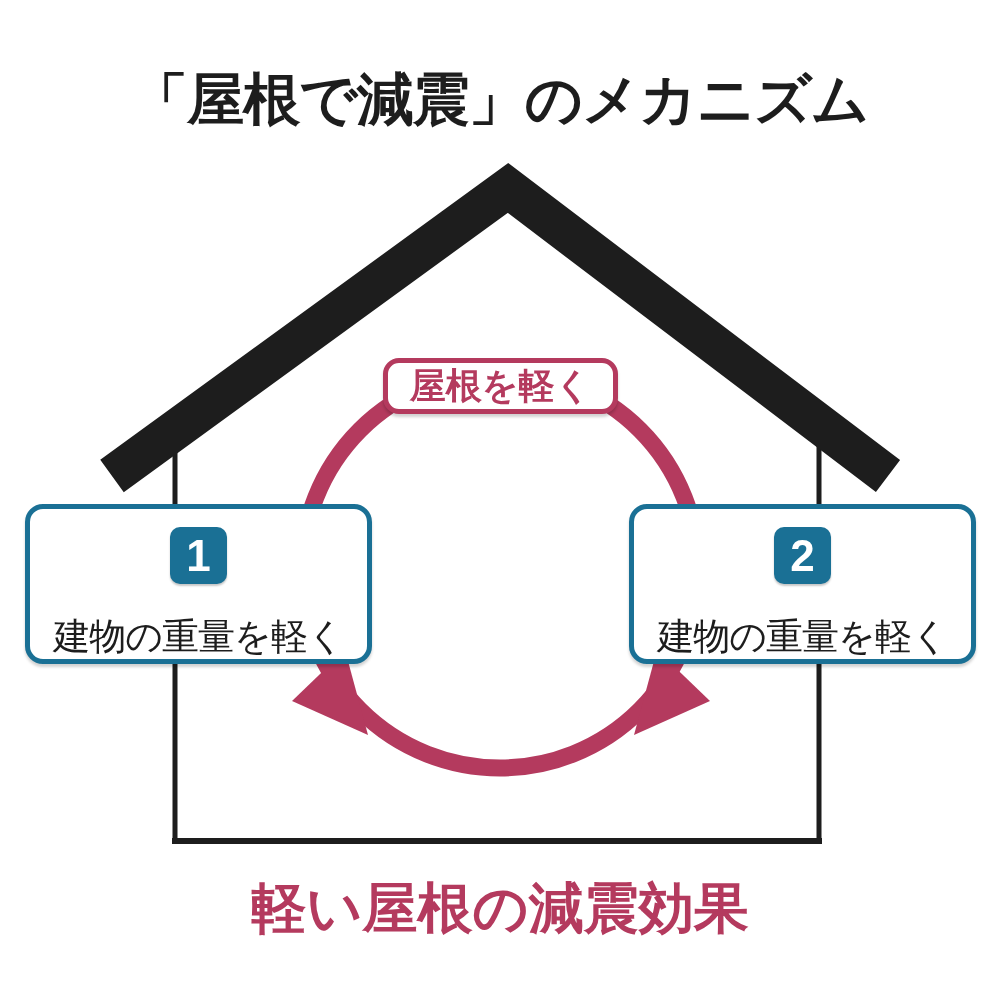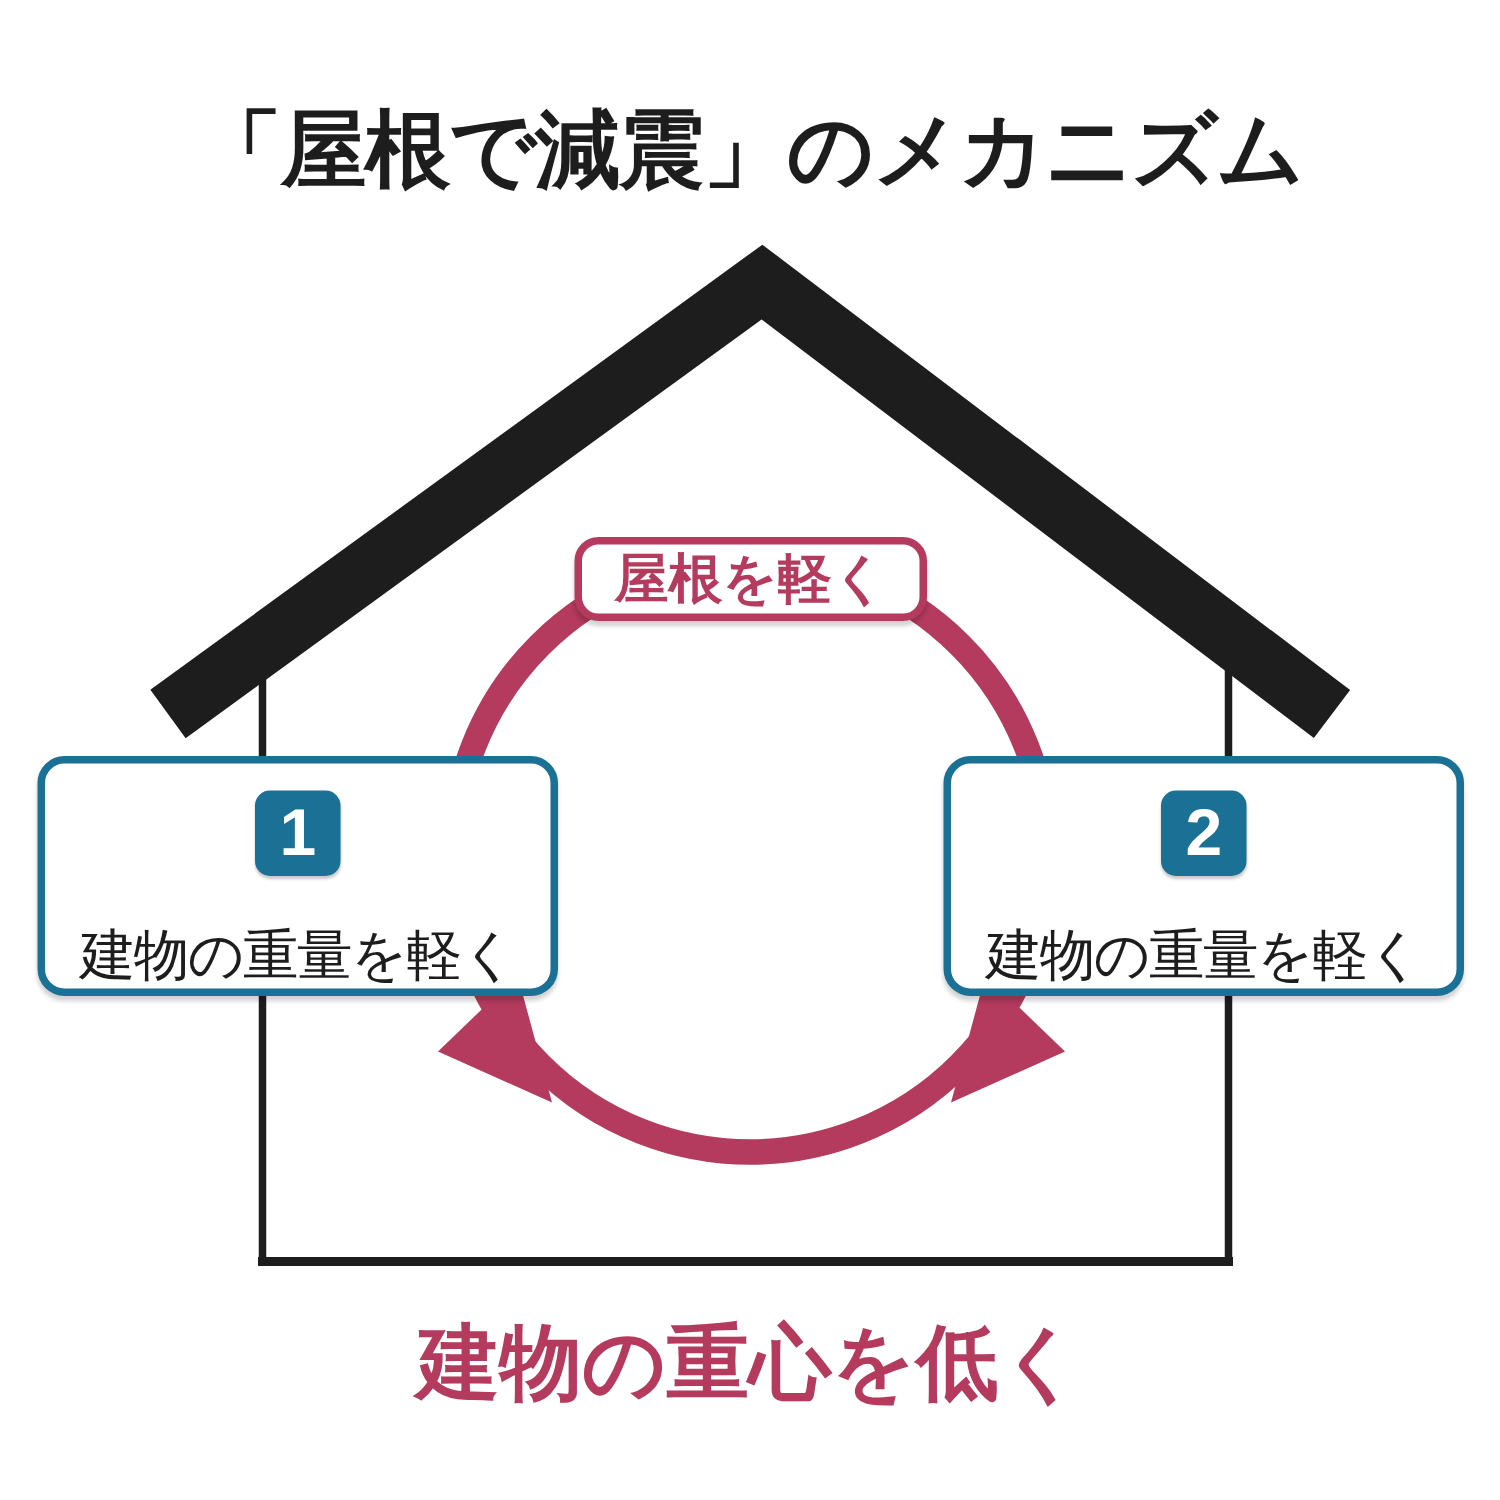--- a/index.html
+++ b/index.html
@@ -97,15 +97,15 @@
     <div class="badge">1</div>
     <div class="box-label">建物の重量を軽く</div>
   </div>
 
   <div class="box box-right">
     <div class="badge">2</div>
     <div class="box-label">建物の重量を軽く</div>
   </div>
 
 
-  <div class="caption">建物の重心を低く</div>
+  <div class="caption">軽い屋根の減震効果</div>
 
 </div>
 
 </body></html>

